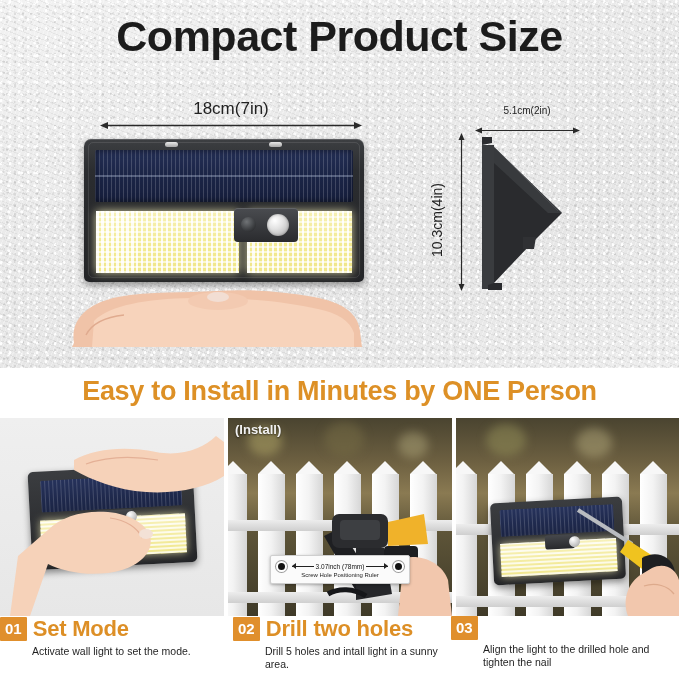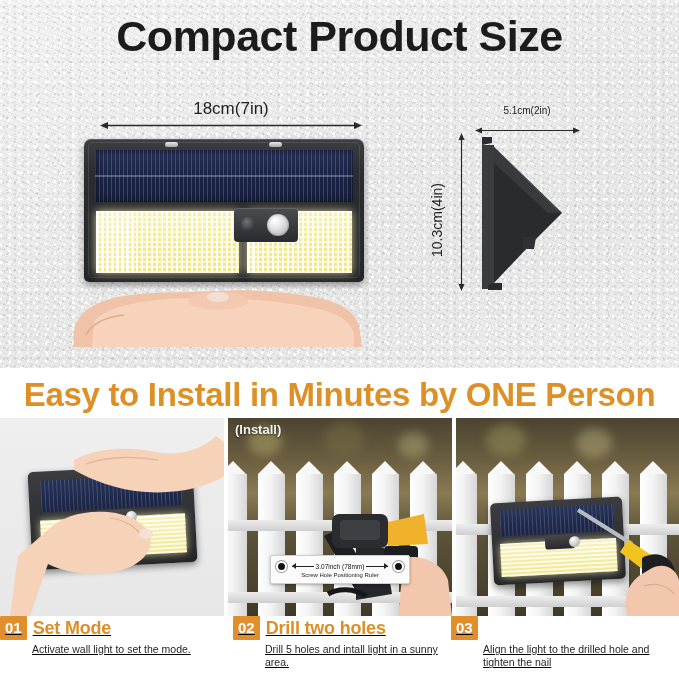--- a/index.html
+++ b/index.html
@@ -111,21 +111,21 @@
   .hand{
     position:absolute; left:-18px; top:108px; width:300px; height:100px; z-index:5;
   }
 
   
   .side-photo{ position:absolute; left:468px; top:133px; width:125px; height:160px; z-index:4; }
 
   
   .install-section{ position:absolute; left:0; top:368px; width:679px; height:311px; background:#fff; }
   .install-title{
-    text-align:center; font-size:33px; font-weight:bold; color:#dd9026;
+    text-align:center; font-size:27px; font-weight:bold; color:#dd9026;
     padding-top:8px; letter-spacing:-.3px;
   }
   .panels{ position:absolute; left:0; top:50px; width:679px; height:198px; display:flex; }
   .panel{ position:relative; height:198px; overflow:hidden; }
   .p1{ width:224px; }
   .gapcol{ width:4px; background:#fff; }
   .p2{ width:224px; }
   .p3{ width:223px; }
 
   
@@ -200,28 +200,28 @@
     position:absolute; left:40%; top:43%; width:23%; height:17%;
     background:linear-gradient(180deg,#46484c,#28292c); border-radius:3px;
   }
   .ml-pir{
     position:absolute; left:58%; top:45%; width:11px; height:11px; border-radius:50%;
     background:radial-gradient(circle at 35% 30%,#fff,#d3d3d3 45%,#9a9a9a);
   }
 
   
   .captions{ position:absolute; left:0; top:248px; width:679px; height:63px; display:flex; }
-  .cap{ position:relative; padding-right:6px;text-decoration:underline; }
+  .cap{ position:relative; padding-right:6px; }
   .c1{ width:228px; } .c2{ width:220px; } .c3{ width:231px; }
   .cap-head{ display:flex; align-items:center; gap:6px; }
   .badge{
     display:inline-block; background:#e08f2c; color:#fff; font-weight:bold;
     font-size:15px; line-height:1; padding:4px 5px 5px 5px; border-radius:1px;
   }
-  .cap-title{ font-size:18px; font-weight:bold; color:#dd8f26; letter-spacing:-.2px; }
+  .cap-title{ font-size:22px; font-weight:bold; color:#dd8f26; letter-spacing:-.2px; }
   .cap-desc{ font-size:10.5px; color:#1f1f1f; line-height:1.28; margin-top:3px; }
   .c1 .cap-desc{ padding-left:32px; }
   .c2 .cap-desc{ padding-left:32px; }
   .c3 .cap-desc{ padding-left:32px; }
   .c2{ padding-left:5px; } .c3{ padding-left:3px; }
 </style>
 </head>
 <body>
 
 <div class="page">

